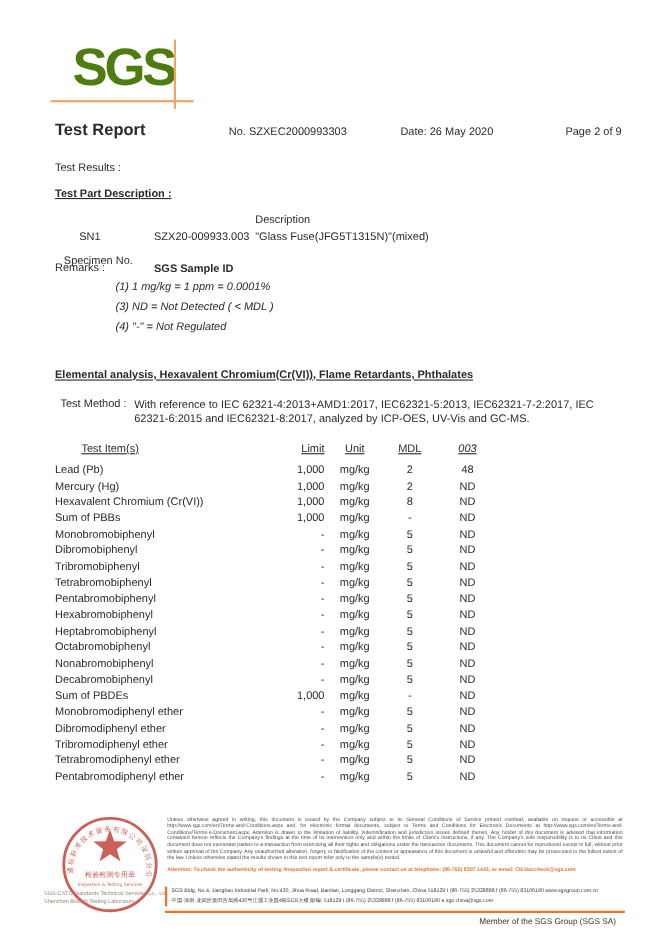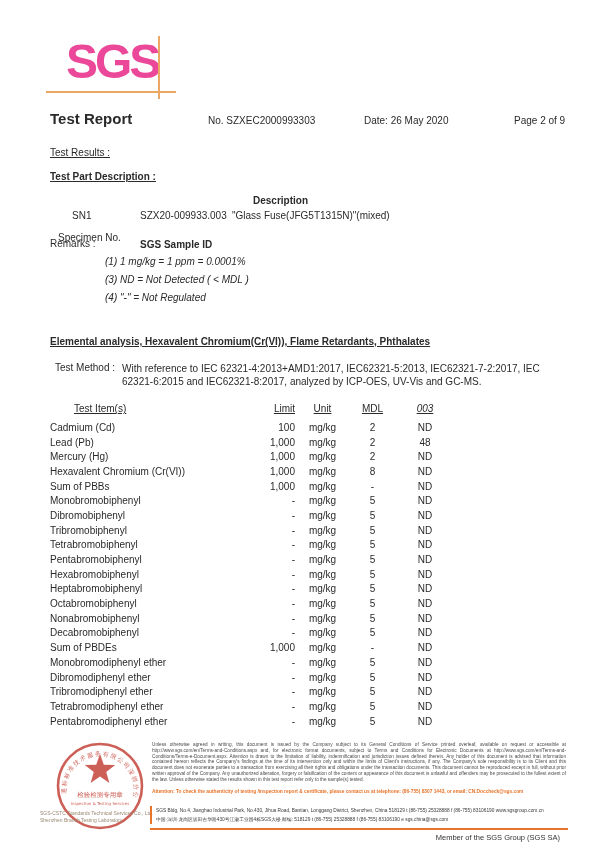--- a/index.html
+++ b/index.html
@@ -1,37 +1,37 @@
 <!DOCTYPE html>
 <html><head>
 <meta charset="utf-8">
 <style>
   * { margin:0; padding:0; box-sizing:border-box; }
   body { background:#ffffff; font-family:"Liberation Sans","DejaVu Sans",sans-serif; color:#2a2a2a; }
   .page { position:relative; width:600px; height:848px; background:#ffffff; overflow:hidden; }
 
   
   .logo-text { position:absolute; left:66px; top:34px; font-size:48px; font-weight:bold;
-               color:#ec4899; letter-spacing:-3px; font-family:"Liberation Sans",sans-serif; }
+               color:#4d7c0f; letter-spacing:-3px; font-family:"Liberation Sans",sans-serif; }
   .logo-hline { position:absolute; left:46px; top:91px; width:130px; height:2px; background:#eba763; }
   .logo-vline { position:absolute; left:158px; top:36px; width:2px; height:63px; background:#eba763; }
 
   
   .report-title { position:absolute; left:50px; top:110px; font-size:15px; font-weight:bold; }
   .report-no   { position:absolute; left:208px; top:115px; font-size:10px; }
   .report-date { position:absolute; left:364px; top:115px; font-size:10px; }
   .report-page { position:absolute; left:478px; top:115px; font-size:10px;padding-left:36px; }
 
-  .test-results-label { position:absolute; left:50px; top:147px; font-size:10px;text-decoration:underline; }
+  .test-results-label { position:absolute; left:50px; top:147px; font-size:10px; }
   .test-part-label { position:absolute; left:50px; top:171px; font-size:10px; font-weight:bold; text-decoration:underline; }
 
   
   .spec-h1 { position:absolute; left:58px;  top:195px; font-size:10px; font-weight:normal;margin-top:37px; }
   .spec-h2 { position:absolute; left:140px; top:195px; font-size:10px; font-weight:bold;margin-top:44px; }
-  .spec-h3 { position:absolute; left:232px; top:195px; font-size:10px; font-weight:bold;margin-left:21px; }
+  .spec-h3 { position:absolute; left:232px; top:195px; font-size:10px; font-weight:normal; }
   .spec-v1 { position:absolute; left:72px;  top:210px; font-size:10px; }
   .spec-v2 { position:absolute; left:140px; top:210px; font-size:10px; }
   .spec-v3 { position:absolute; left:232px; top:210px; font-size:10px; }
 
   
   .remarks-label { position:absolute; left:50px; top:238px; font-size:10px; }
   .remarks-list { position:absolute; left:105px; top:256px; font-size:10px; list-style:none;font-style:italic; }
   .remarks-list li { height:18px; }
 
   
@@ -107,27 +107,20 @@
       <tr>
         <th class="col-item"><span class="hdr">Test Item(s)</span></th>
         <th class="col-limit"><span class="hdr">Limit</span></th>
         <th class="col-unit"><span class="hdr">Unit</span></th>
         <th class="col-mdl"><span class="hdr">MDL</span></th>
         <th class="col-result"><span class="hdr hdr-result">003</span></th>
       </tr>
     </thead>
     <tbody>
 
-    <tr>
-        <td class="col-item">Cadmium (Cd)</td>
-        <td class="col-limit">100</td>
-        <td class="col-unit">mg/kg</td>
-        <td class="col-mdl">2</td>
-        <td class="col-result">ND</td>
-      </tr>
         <tr>
         <td class="col-item">Lead (Pb)</td>
         <td class="col-limit">1,000</td>
         <td class="col-unit">mg/kg</td>
         <td class="col-mdl">2</td>
         <td class="col-result">48</td>
       </tr>
         <tr>
         <td class="col-item">Mercury (Hg)</td>
         <td class="col-limit">1,000</td>

